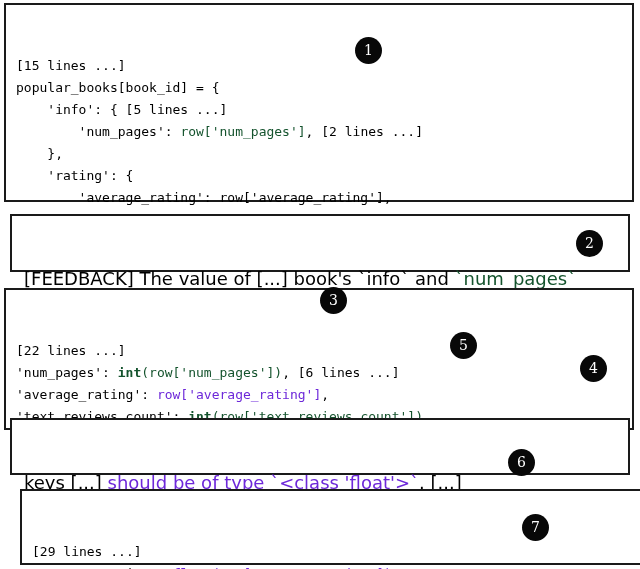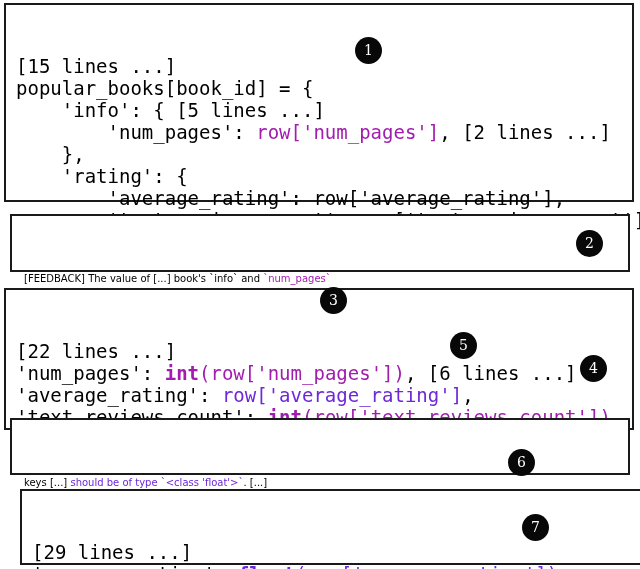--- a/index.html
+++ b/index.html
@@ -17,40 +17,40 @@
 
   .panel {
     position: absolute;
     box-sizing: border-box;
     border: 2px solid #1a1a1a;
     background: #ffffff;
   }
 
   .code-panel {
     font-family: "DejaVu Sans Mono", monospace;
-    font-size: 19px;
+    font-size: 13px;
     line-height: 22px;
     letter-spacing: 0px;
     white-space: pre;
     color: #000000;
   }
 
   .feedback-panel {
     font-family: "DejaVu Sans", sans-serif;
-    font-size: 10px;
+    font-size: 18px;
     line-height: 24px;
     white-space: pre;
     color: #000000;
   }
 
   .code-line, .fb-line {
     white-space: pre;
   }
 
-  .red  { color: #a21caf; }
+  .red  { color: #14532d; }
   .blue { color: #6d28d9; }
   .bold { font-weight: bold; }
 
   
   #panel-code-1      { left: 4px;  top: 3px;   width: 630px; height: 199px; }
   #panel-feedback-1  { left: 10px; top: 214px; width: 620px; height: 58px;  }
   #panel-code-2      { left: 4px;  top: 288px; width: 630px; height: 142px; }
   #panel-feedback-2  { left: 10px; top: 418px; width: 620px; height: 57px;  }
   #panel-code-3      { left: 20px;  top: 489px; width: 630px; height: 76px;  }
 

